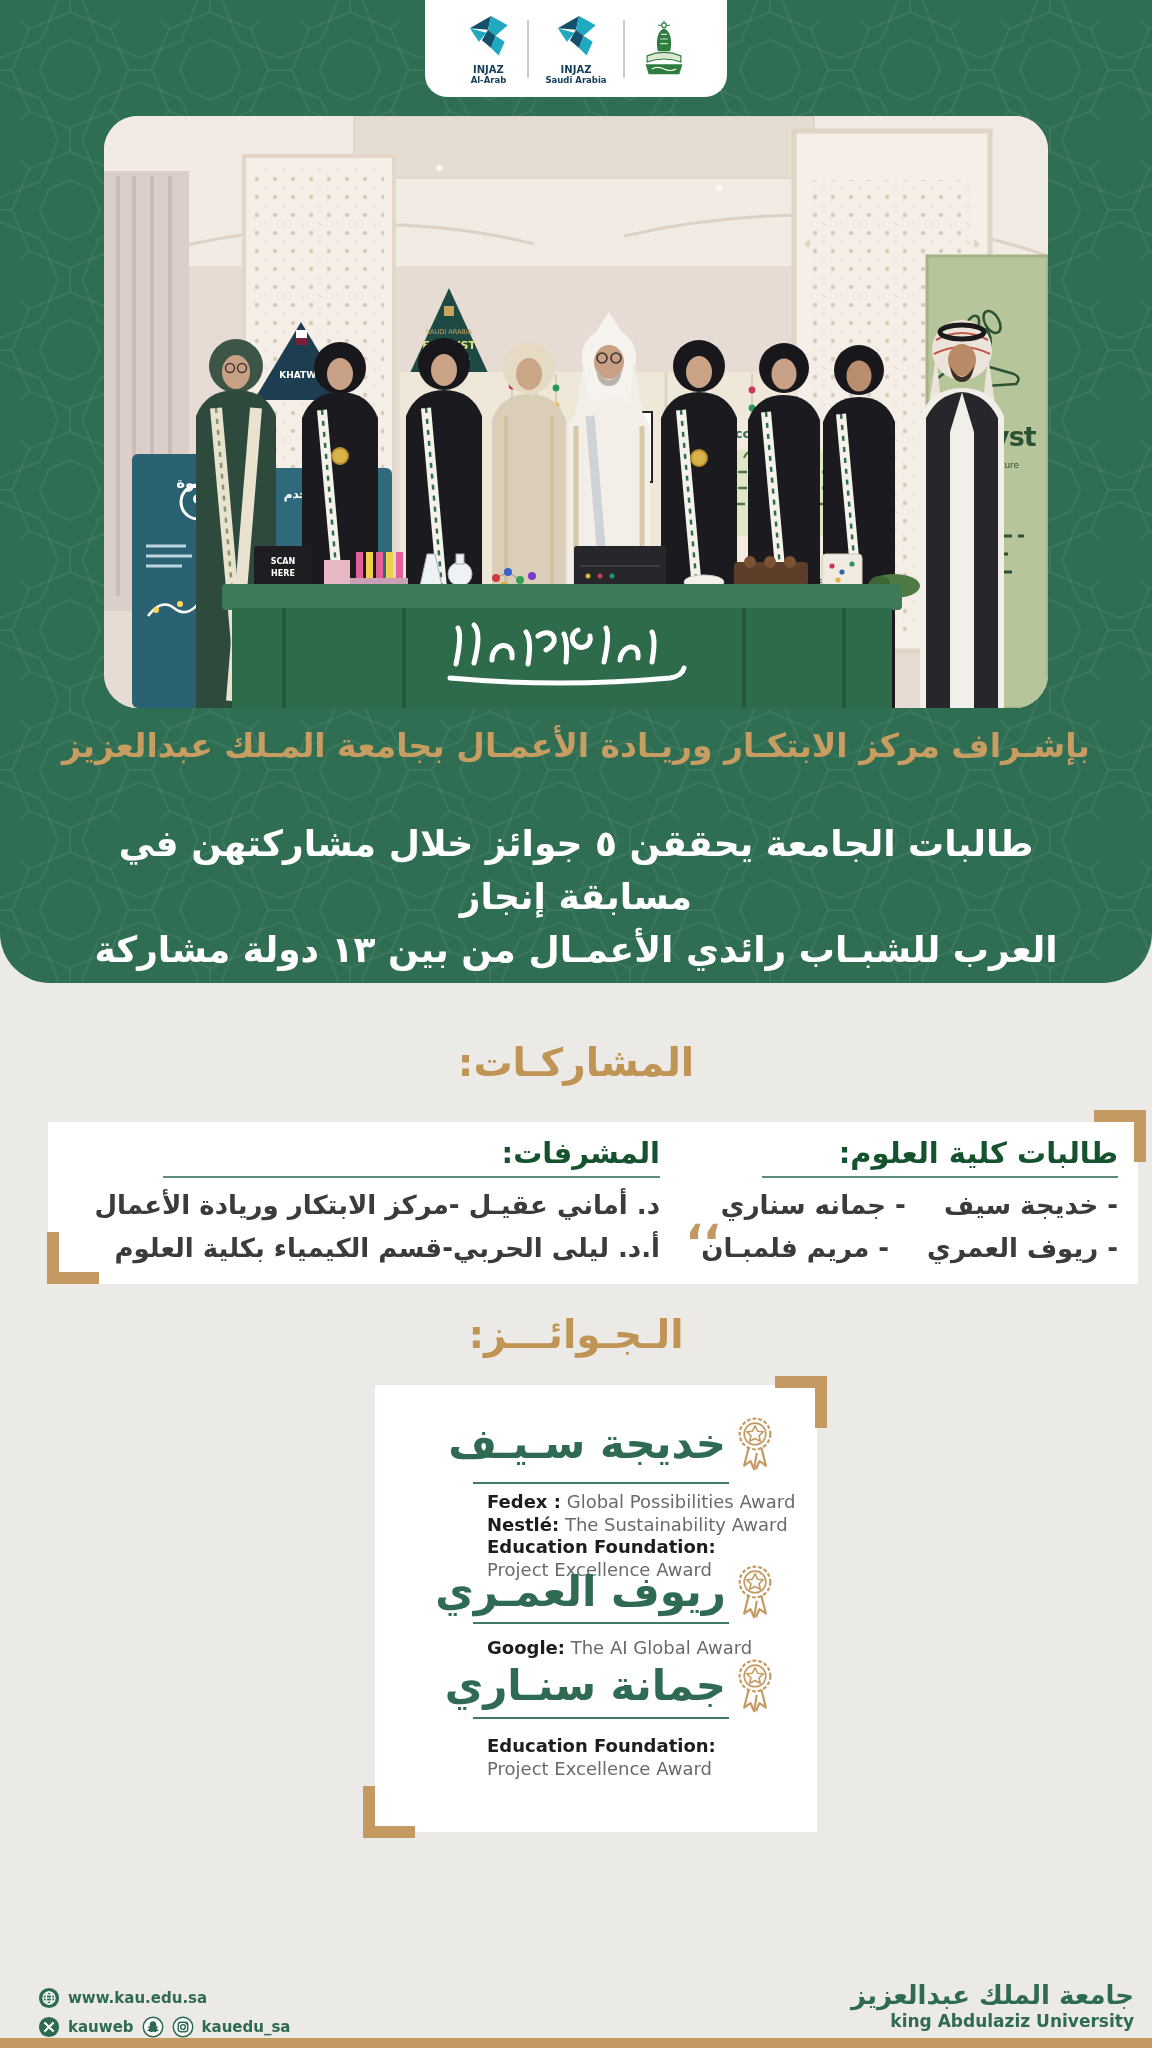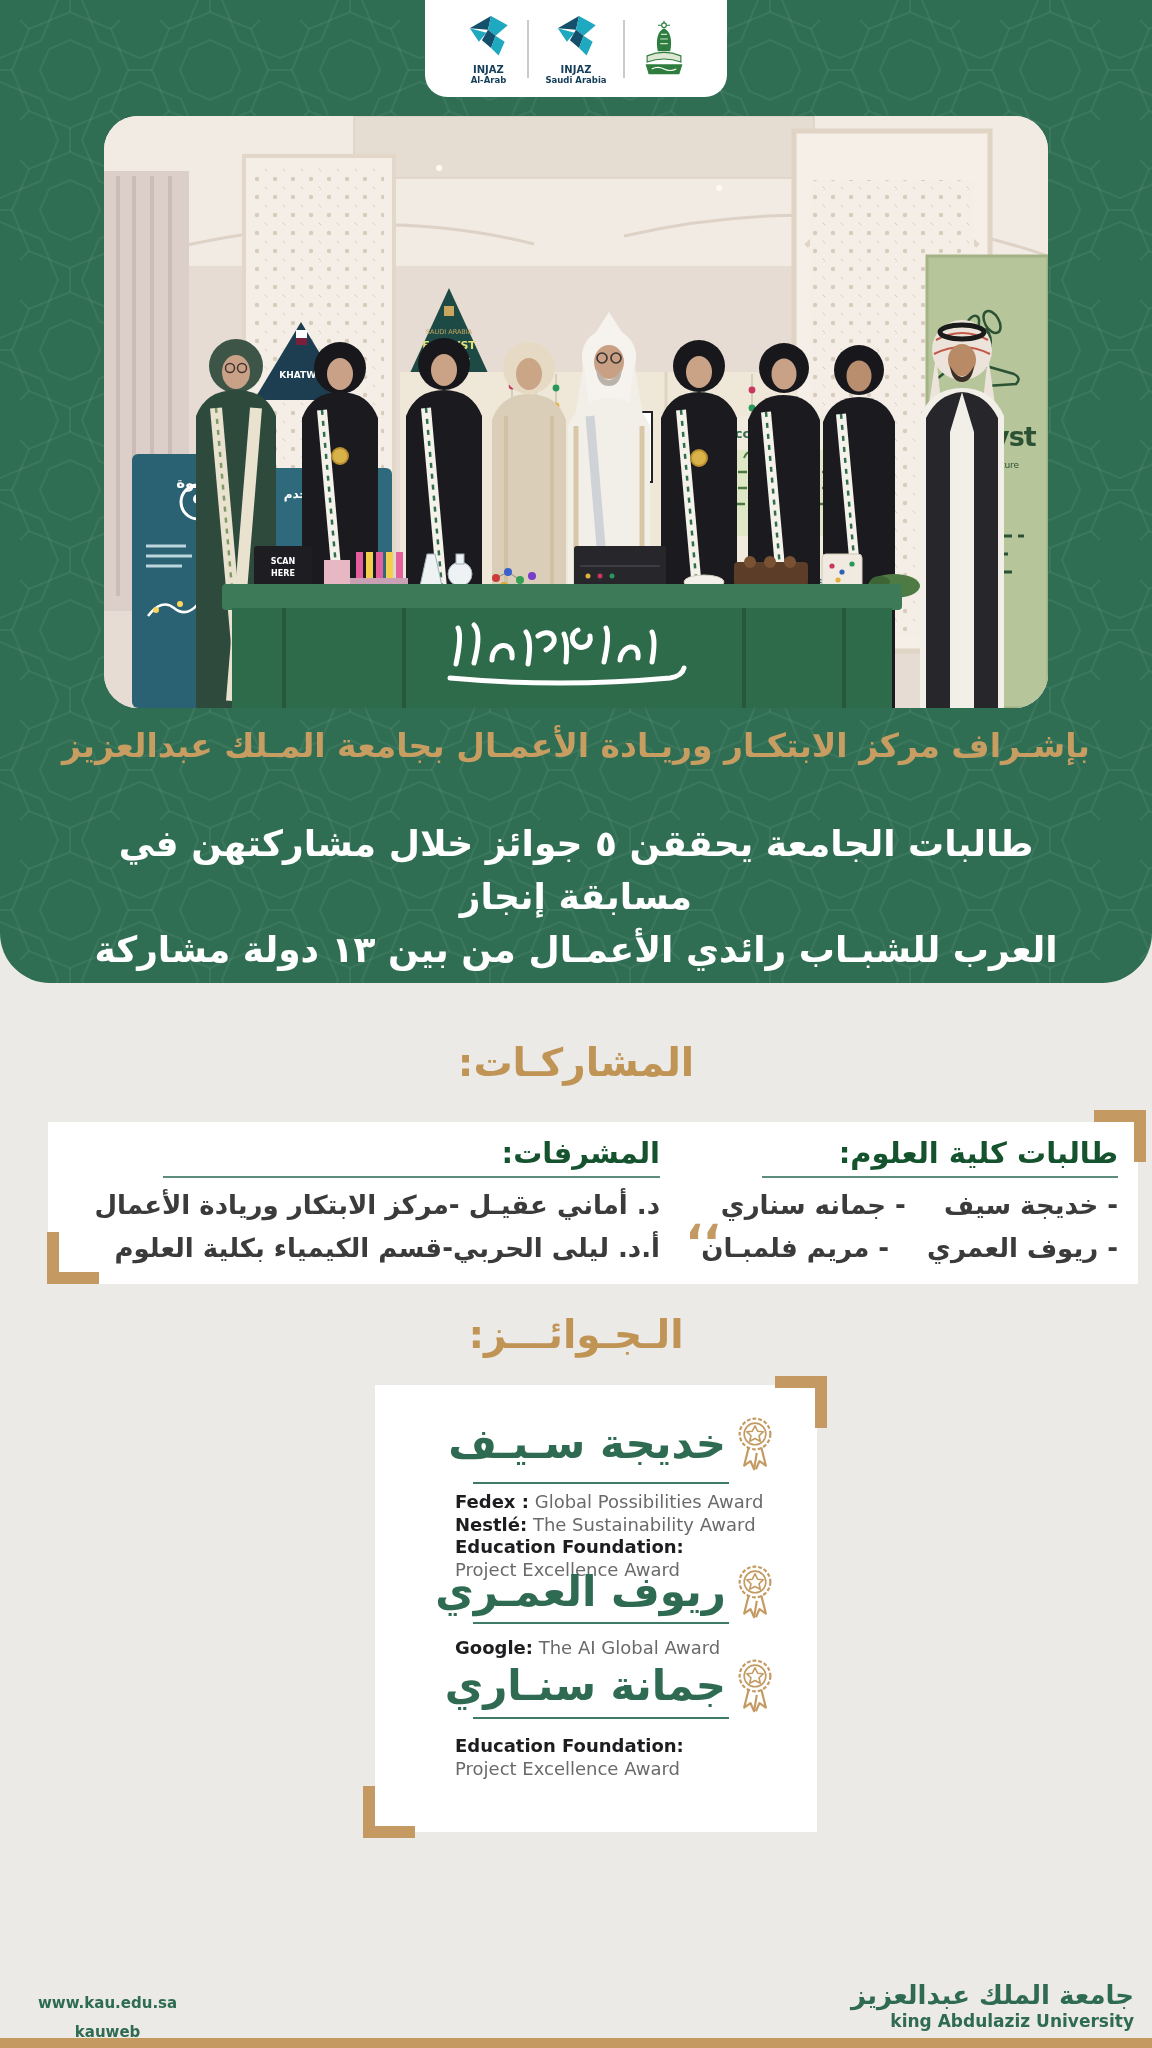--- a/index.html
+++ b/index.html
@@ -63,28 +63,28 @@
   .br2-bl{left:363px;top:1786px;}
 
   
   .awards-card{position:absolute;left:375px;top:1385px;width:442px;height:447px;background:#fff;}
   .winner-row{position:absolute;right:0;left:0;display:flex;justify-content:flex-end;
               align-items:center;gap:9px;padding-right:42px;height:56px;direction:ltr;}
   .winner-name{color:#2e6b52;font-size:42px;font-weight:bold;direction:rtl;white-space:nowrap;}
   .w1{top:30px;} .w2{top:178px;} .w3{top:272px;}
   .winner-line{position:absolute;left:98px;width:256px;border-bottom:2px solid #3f7a64;}
   .l1{top:97px;} .l2{top:237px;} .l3{top:332px;}
-  .award-lines{position:absolute;left:80px;right:20px;font-size:18px;line-height:22.5px;}
+  .award-lines{position:absolute;left:112px;right:20px;font-size:18px;line-height:22.5px;}
   .a1{top:106px;} .a2{top:252px;} .a3{top:350px;}
   .award-lines b{color:#1d1d1f;font-weight:bold;}
   .award-lines span{color:#6a6a6a;}
 
   
   .footer-left{position:absolute;left:38px;top:1986px;color:#2e6b52;}
-  .f-row{display:flex;align-items:center;gap:8px;height:24px;margin-bottom:5px;flex-direction:column;}
+  .f-row{display:flex;align-items:center;gap:8px;height:24px;margin-bottom:5px;}
   .f-row .txt{font-size:15px;font-weight:bold;color:#2e6b52;}
   .f-icon{width:22px;height:22px;display:block;}
   .footer-right{position:absolute;right:18px;top:1980px;text-align:right;color:#2e6b52;}
   .footer-right .ar{font-size:26px;font-weight:bold;direction:rtl;line-height:30px;}
   .footer-right .en{font-size:17px;font-weight:bold;line-height:22px;}
   .goldbar{position:absolute;left:0;bottom:0;width:1152px;height:10px;background:#c49a62;}
 
   svg text{font-family:"DejaVu Sans",sans-serif;}
 </style>
 </head>

